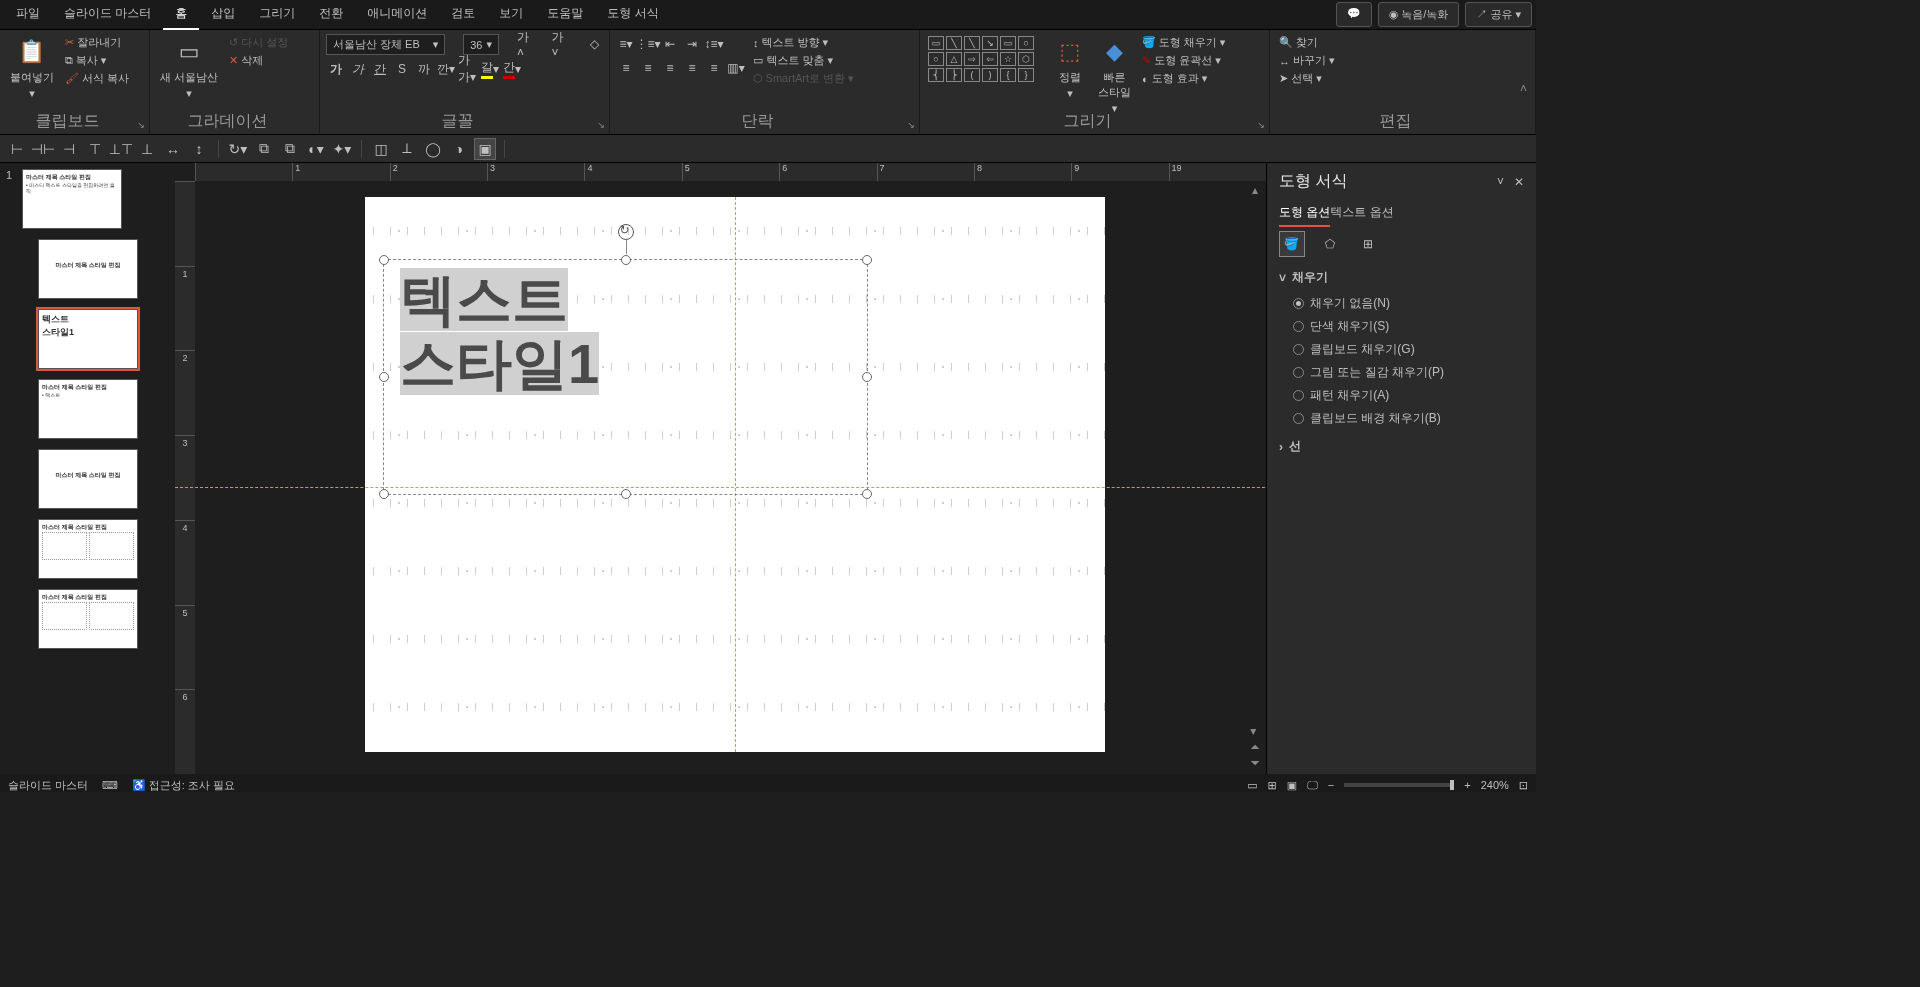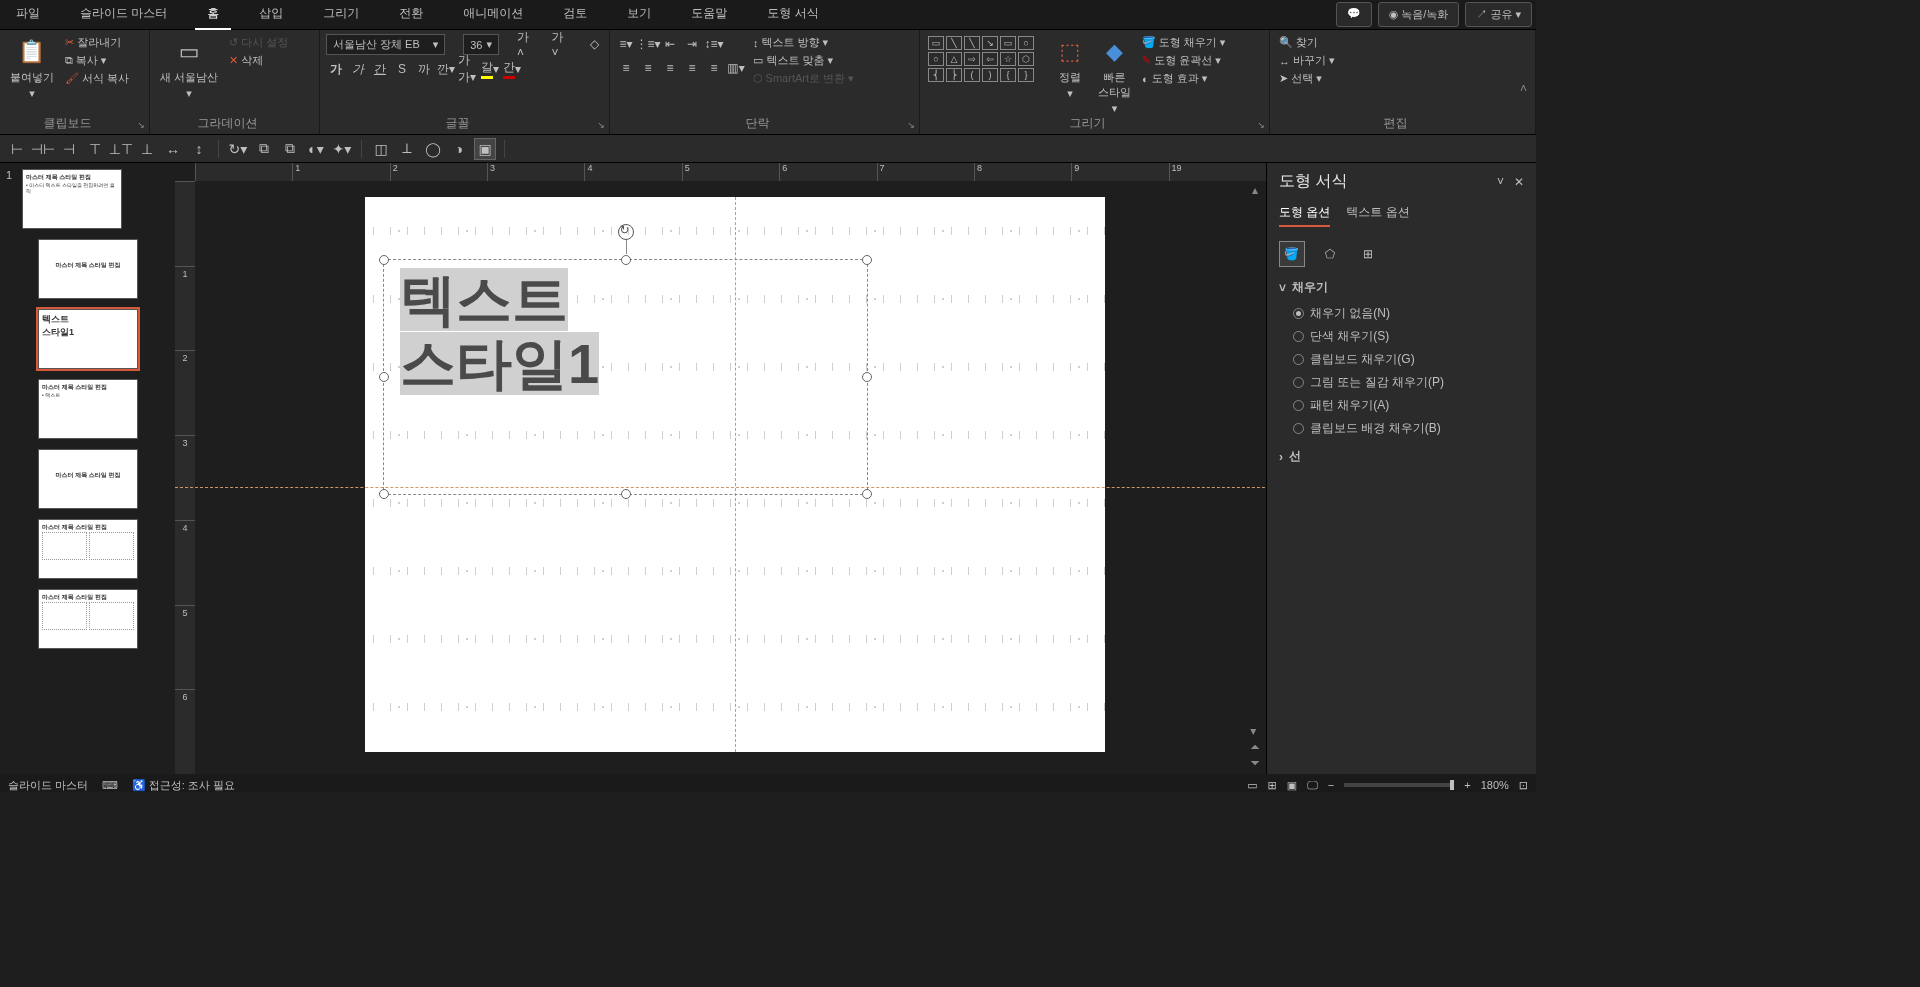--- a/index.html
+++ b/index.html
@@ -1,28 +1,28 @@
 <!DOCTYPE html>
 <html><head>
 <meta charset="utf-8">
 <style>
 * { margin: 0; padding: 0; box-sizing: border-box; font-family: "Malgun Gothic", sans-serif; }
 body { background: #1e1e1e; color: #bfbfbf; font-size: 12px; overflow: hidden; width: 1536px; height: 792px; }
 
 .titlebar { height: 30px; background: #1a1a1a; display: flex; align-items: center; padding: 0 4px; border-bottom: 1px solid #000; }
-.menu { display: flex; gap: 16px; }
+.menu { display: flex; gap: 0; }
 .menu-item { padding: 6px 12px; cursor: pointer; color: #bfbfbf; }
 .menu-item.active { border-bottom: 2px solid #fff; color: #fff; }
 .titlebar-right { margin-left: auto; display: flex; gap: 6px; }
 .title-btn { padding: 4px 10px; border: 1px solid #555; border-radius: 3px; background: #2a2a2a; color: #bfbfbf; font-size: 11px; }
 
 .ribbon { height: 105px; background: #2b2b2b; display: flex; border-bottom: 1px solid #000; }
 .ribbon-group { border-right: 1px solid #1a1a1a; padding: 4px 6px; display: flex; flex-direction: column; position: relative; }
 .group-content { flex: 1; display: flex; align-items: flex-start; gap: 4px; }
-.group-label { text-align: center; font-size: 12px; color: #999; position: absolute; bottom: 2px; left: 0; right: 14px; }
+.group-label { text-align: center; font-size: 16px; color: #999; position: absolute; bottom: 2px; left: 0; right: 14px; }
 .group-launcher { position: absolute; bottom: 2px; right: 2px; width: 12px; height: 12px; font-size: 9px; color: #888; text-align: center; }
 
 .big-btn { display: flex; flex-direction: column; align-items: center; gap: 2px; padding: 2px 4px; font-size: 11px; text-align: center; }
 .big-icon { width: 32px; height: 32px; display: flex; align-items: center; justify-content: center; font-size: 22px; }
 .small-row { display: flex; align-items: center; gap: 3px; padding: 1px 3px; font-size: 11px; white-space: nowrap; color: #bfbfbf; }
 .small-row.disabled { color: #555; }
 .stack { display: flex; flex-direction: column; gap: 1px; }
 
 .font-box { background: #1e1e1e; border: 1px solid #555; padding: 2px 6px; font-size: 11px; color: #bfbfbf; display: flex; align-items: center; justify-content: space-between; }
 .font-name { width: 140px; }
@@ -67,21 +67,21 @@
 .rotate { position: absolute; top: -36px; left: 50%; margin-left: -8px; width: 16px; height: 16px; border: 1.5px solid #555; border-radius: 50%; }
 .rotate::after { content: "↻"; position: absolute; top: -2px; left: 1px; font-size: 12px; color: #555; }
 .rotate-line { position: absolute; top: -20px; left: 50%; width: 1px; height: 14px; background: #888; }
 .textbox-text { padding: 8px 16px; font-size: 56px; font-weight: 800; color: #4a4a4a; line-height: 1.15; font-family: sans-serif; }
 .textbox-text span { background: #d0d0d0; }
 
 .side-pane { width: 270px; background: #2b2b2b; border-left: 1px solid #000; padding: 8px 12px; }
 .pane-header { display: flex; align-items: center; justify-content: space-between; margin-bottom: 8px; }
 .pane-title { font-size: 16px; color: #e8e8e8; }
 .pane-close { display: flex; gap: 10px; font-size: 12px; color: #bfbfbf; }
-.pane-tabs { display: flex; gap: 16px; font-size: 12px; margin-bottom: 14px; }
+.pane-tabs { display: flex; font-size: 12px; margin-bottom: 4px; }
 .pane-tab { padding: 4px 0; cursor: pointer; }
 .pane-tab.active { border-bottom: 2px solid #d85a3a; color: #fff; }
 .pane-icons { display: flex; gap: 12px; margin-bottom: 12px; }
 .pane-icon { width: 26px; height: 26px; display: flex; align-items: center; justify-content: center; border: 1px solid transparent; }
 .pane-icon.active { border: 1px solid #888; background: #3a3a3a; }
 .section-head { display: flex; align-items: center; gap: 6px; font-size: 12px; font-weight: bold; margin: 8px 0 6px; cursor: pointer; }
 .radio-row { display: flex; align-items: center; gap: 6px; padding: 3px 0 3px 14px; font-size: 12px; }
 .radio { width: 11px; height: 11px; border: 1px solid #888; border-radius: 50%; position: relative; }
 .radio.checked::after { content: ""; position: absolute; inset: 2px; background: #bfbfbf; border-radius: 50%; }
 
@@ -469,16 +469,16 @@
   <span>⌨</span>
   <span>♿ <span>접근성: 조사 필요</span></span>
   <div class="right">
     <span>▭</span>
     <span>⊞</span>
     <span>▣</span>
     <span>🖵</span>
     <span>−</span>
     <div class="zoom-slider"></div>
     <span>+</span>
-    <span>180%</span>
+    <span>240%</span>
     <span>⊡</span>
   </div>
 </div>
 
 </body></html>

